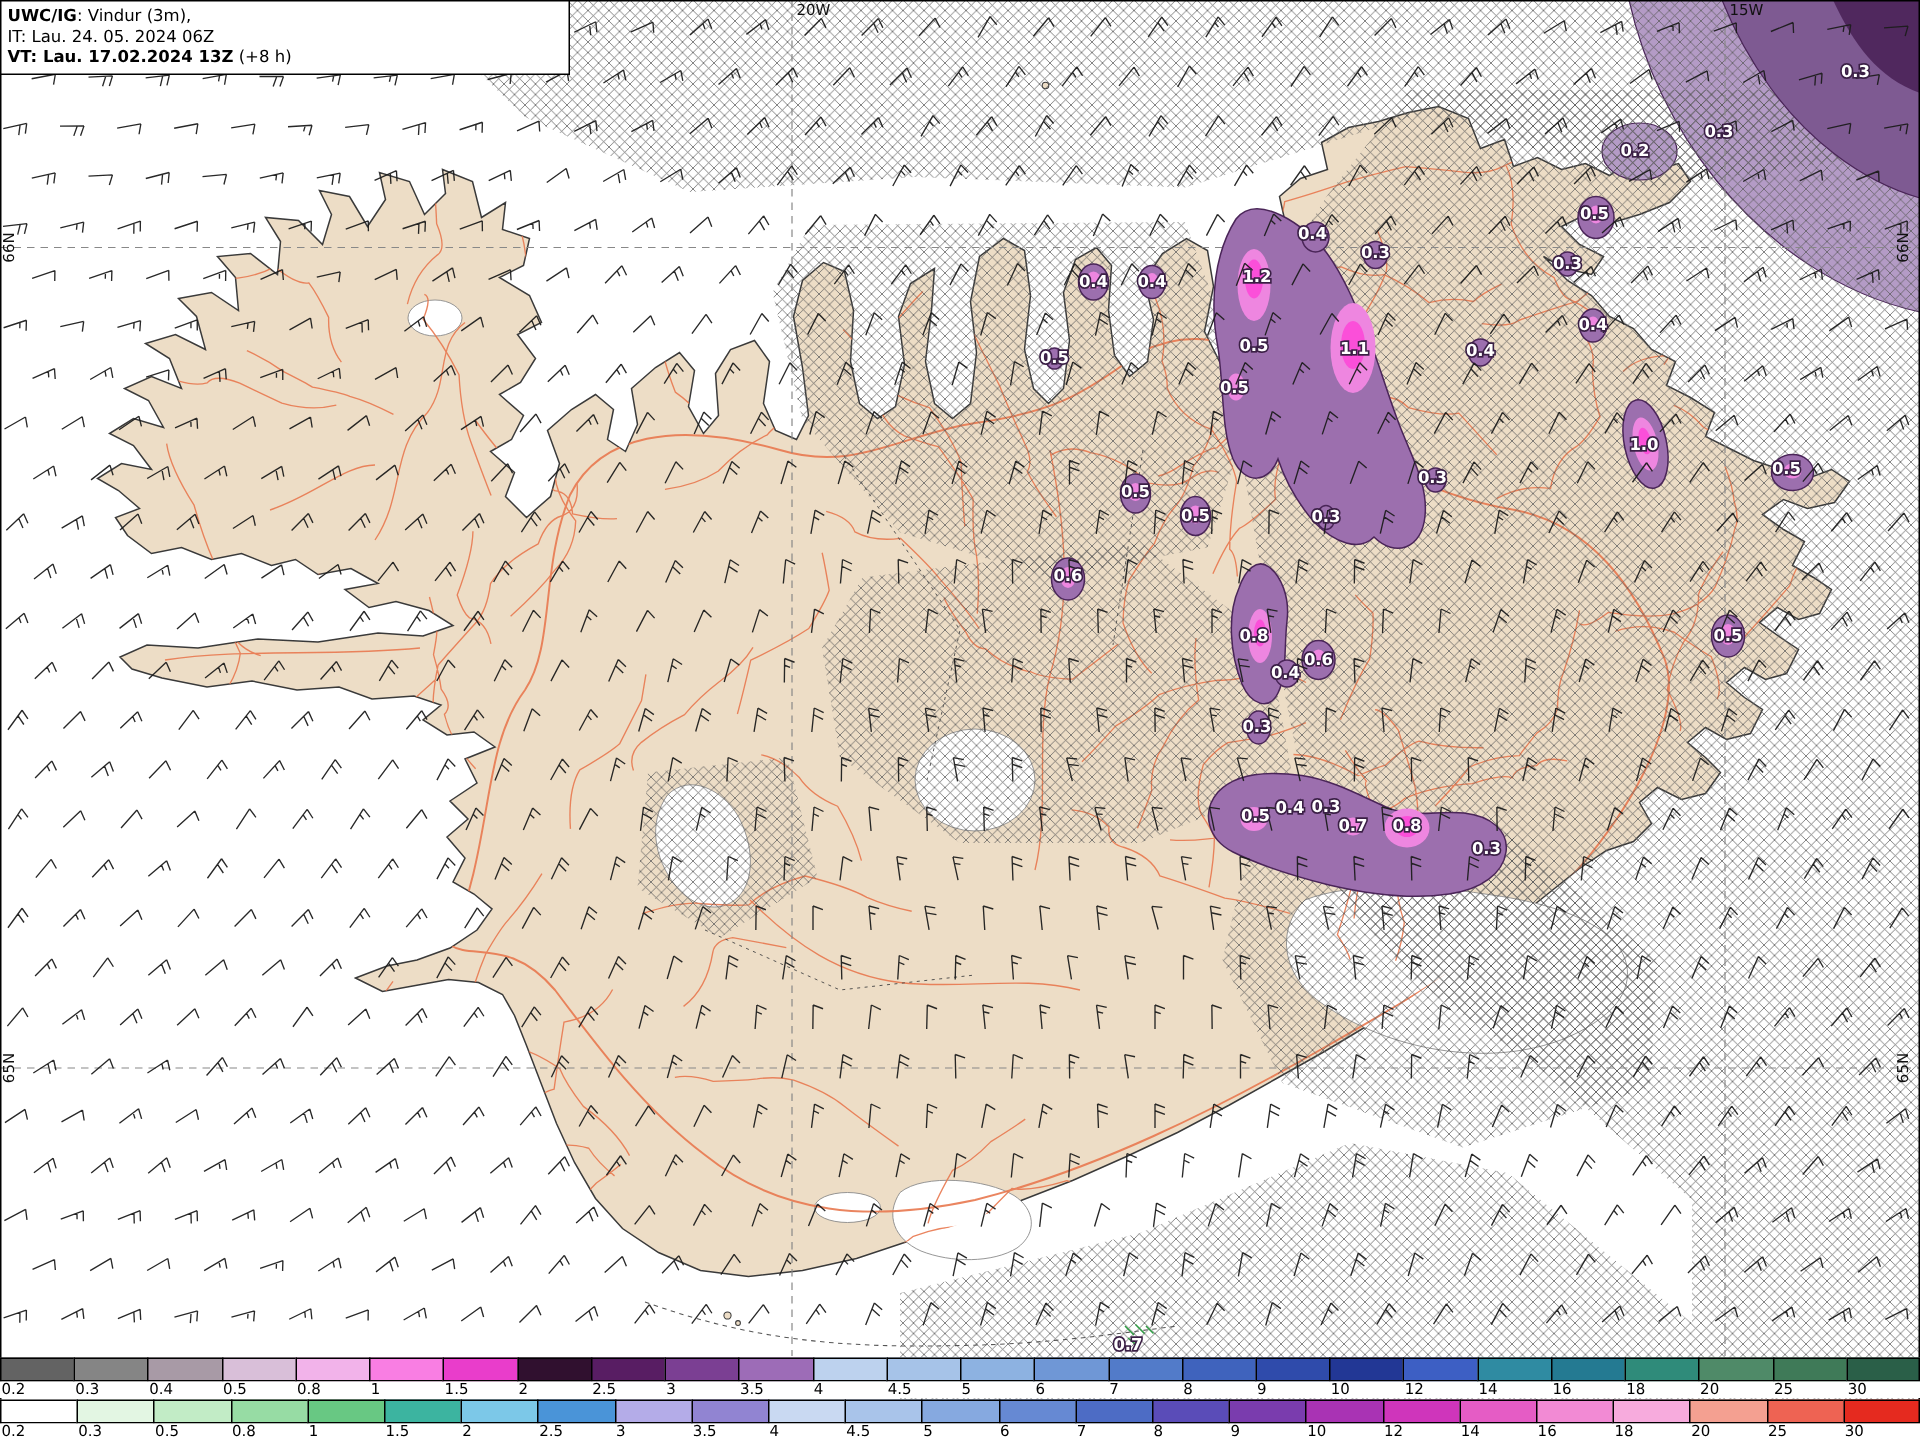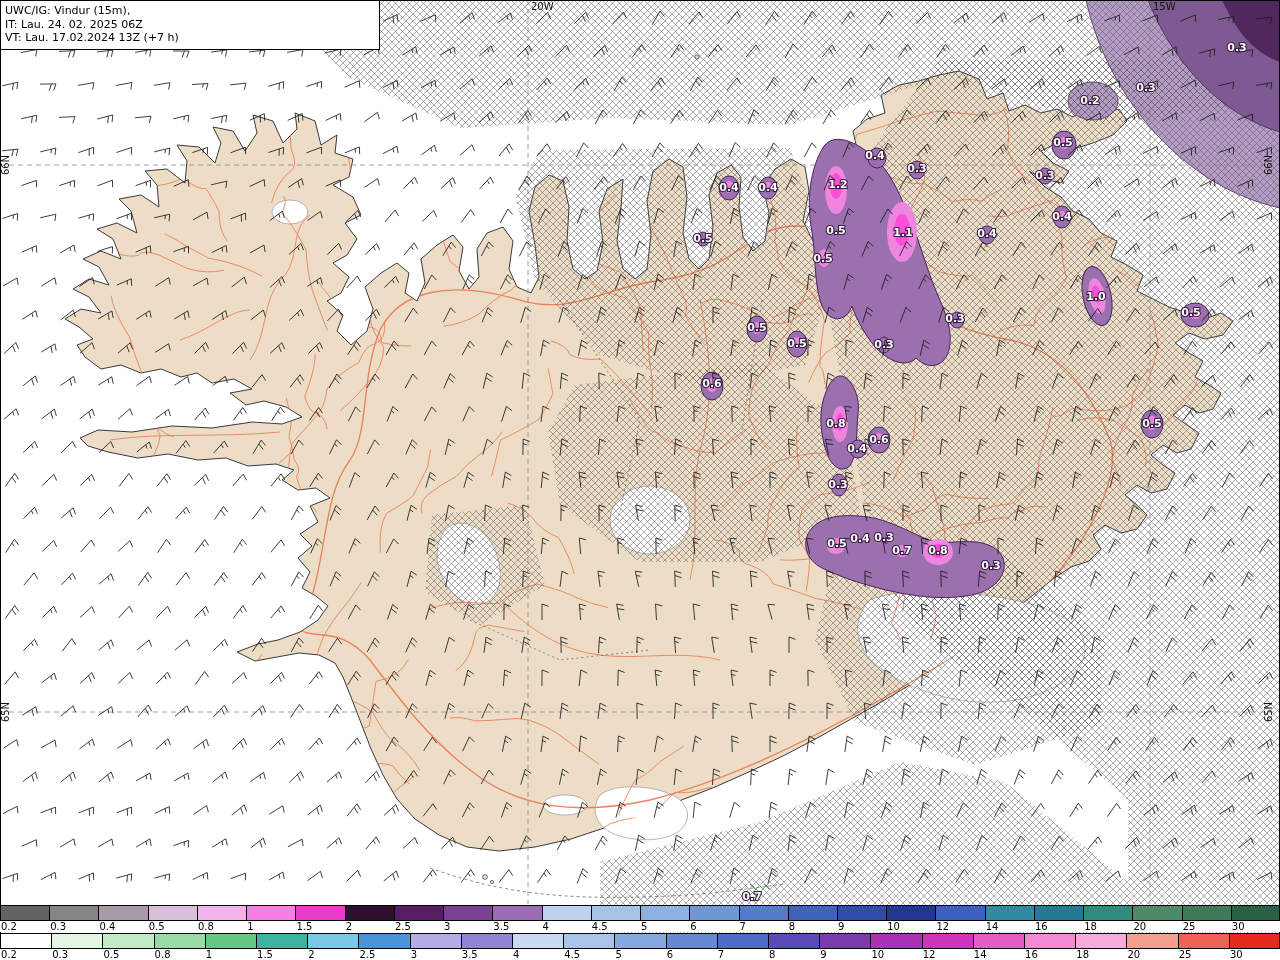--- a/index.html
+++ b/index.html
@@ -2,21 +2,21 @@
 <html style="--land: #edddc6; --contour: #e8784f; --p-outer: #9c6fae; --p-mid: #ee86e0; --p-core: #fb4fd9; --p-stroke: #4a2558; --c-light: #b49bc6; --c-mid: #7e5a92; --c-dark: #50285e;"><head>
 <meta charset="utf-8">
 <style>
   html,body{margin:0;padding:0}
   body{width:1280px;height:960px;overflow:hidden;background:#fff;
        font-family:"DejaVu Sans","Liberation Sans",sans-serif}
   #map{position:relative;width:1280px;height:960px}
   #mapsvg{position:absolute;left:0;top:0}
   #infobox{position:absolute;left:0;top:0;width:368px;background:#fff;border:1px solid #000;
            padding:3px 6px 4px 4px;font-size:11px;line-height:13.5px;color:#000;z-index:5}
-  #infobox .b{font-weight:normal}
+  #infobox .b{font-weight:bold}
   .legend-row{position:absolute;left:0;width:1280px;display:flex;background:#fff;z-index:6}
   #legend-sleet{bottom:28px}
   #legend-rain{bottom:0}
   .lcell{flex:1 1 0;min-width:0}
   .lswatch{height:16px;border:1px solid #000;border-right:none;box-sizing:border-box}
   .lcell:last-child .lswatch{border-right:1px solid #000}
   .llabel{font-size:10px;line-height:11px;height:11px;padding-left:1px;color:#000;background:#fff;white-space:nowrap;overflow:hidden}
   .plabel{font-family:"DejaVu Sans",sans-serif;font-size:11px;font-weight:bold;fill:#ffffff;
           stroke:#3a1f45;stroke-width:2.2px;paint-order:stroke;text-anchor:middle}
   .coord{font-family:"DejaVu Sans",sans-serif;font-size:10px;fill:#111}
@@ -209,23 +209,23 @@
         <text x="9" y="165" class="coord" text-anchor="middle" transform="rotate(-90 9 165)">66N</text>
         <text x="1272" y="165" class="coord" text-anchor="middle" transform="rotate(-90 1272 165)">66N</text>
         <text x="9" y="712" class="coord" text-anchor="middle" transform="rotate(-90 9 712)">65N</text>
         <text x="1272" y="712" class="coord" text-anchor="middle" transform="rotate(-90 1272 712)">65N</text>
       </g>
 
   <rect x="0.5" y="0.5" width="1279" height="959" fill="none" stroke="#000"></rect>
 </svg>
 
 <div id="infobox">
-  <div class="iline"><span class="b">UWC/IG</span><span>: Vindur (15m),</span></div>
-  <div class="iline">IT: Lau. 24. 02. 2025 06Z</div>
-  <div class="iline"><span class="b">VT: Lau. 17.02.2024 13Z</span><span> (+7 h)</span></div>
+  <div class="iline"><span class="b">UWC/IG</span><span>: Vindur (3m),</span></div>
+  <div class="iline">IT: Lau. 24. 05. 2024 06Z</div>
+  <div class="iline"><span class="b">VT: Lau. 17.02.2024 13Z</span><span> (+8 h)</span></div>
 </div>
 
 <div id="legend-sleet" class="legend-row">
       <div class="lcell">
         <div class="lswatch" style="background: rgb(99, 99, 99);"></div>
         <div class="llabel">0.2</div>
       </div>
       <div class="lcell">
         <div class="lswatch" style="background: rgb(133, 133, 133);"></div>
         <div class="llabel">0.3</div>

